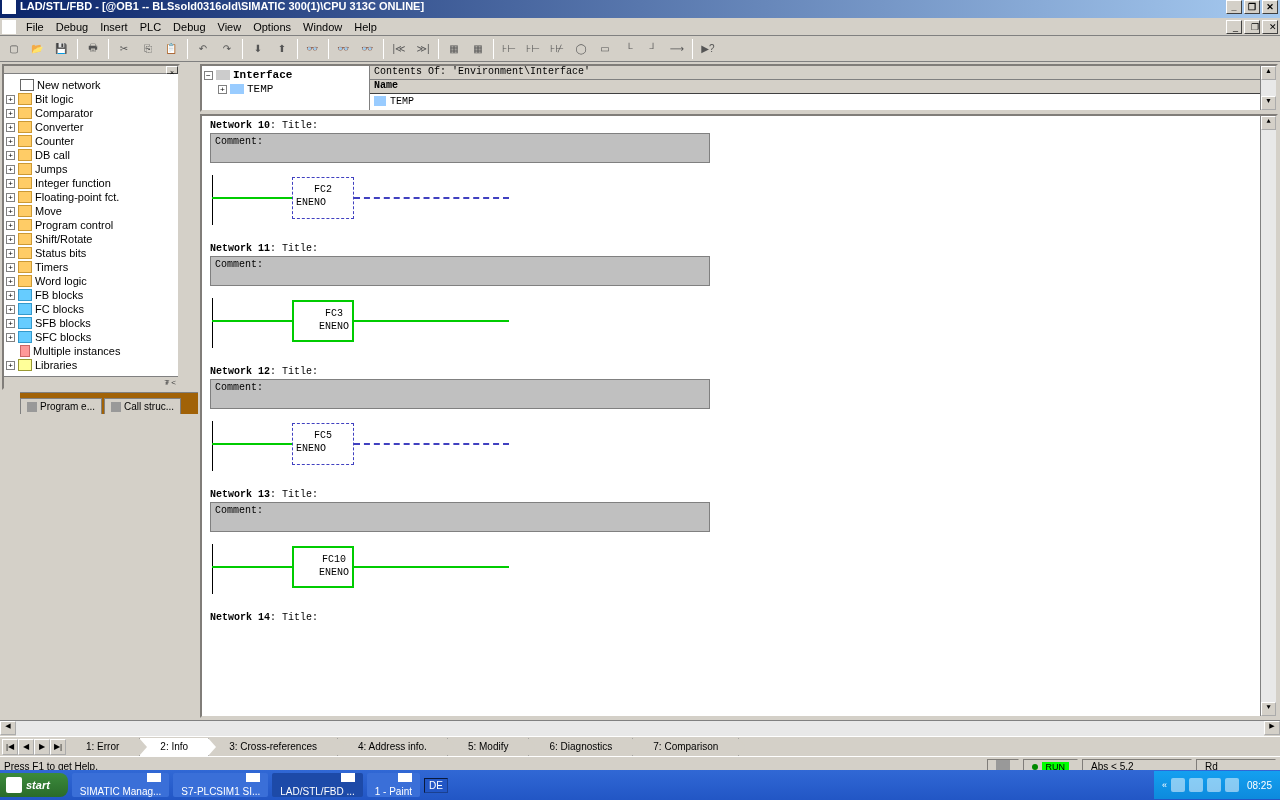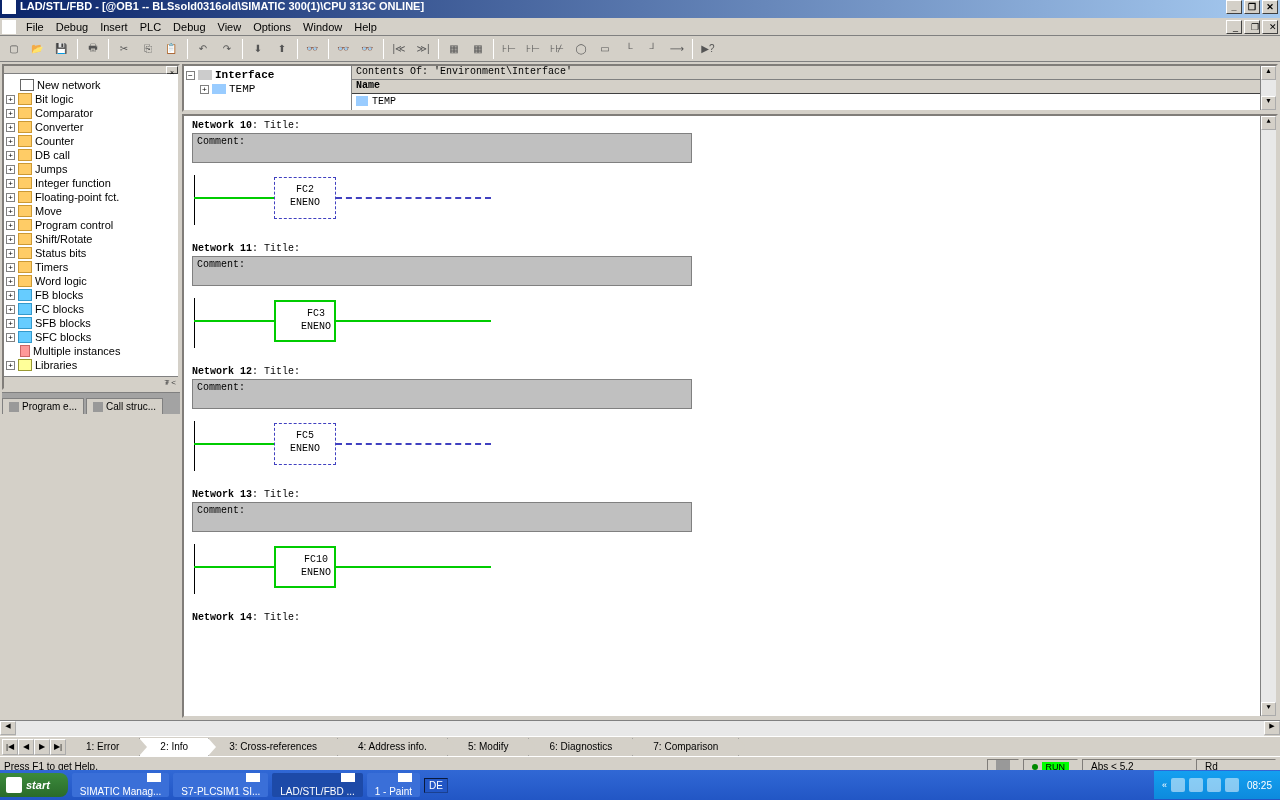--- a/index.html
+++ b/index.html
@@ -28,21 +28,21 @@
   .tree-exp { width: 9px; height: 9px; border: 1px solid #808080; font-size: 8px; line-height: 7px; text-align: center; margin-right: 3px; }
   .tree-icon { width: 14px; height: 12px; background: #ffcc66; border: 1px solid #cc9933; margin-right: 3px; font-size: 7px; text-align: center; line-height: 10px; }
   .tree-icon.new { background: #fff; border-color: #666; }
   .tree-icon.blk { background: #66ccff; border-color: #3399cc; }
   .tree-icon.multi { background: #ff9999; border-color: #cc6666; width: 10px; }
   .tree-icon.lib { background: #ffff99; border-color: #999933; }
   .tree-indent { width: 14px; }
   .left-bot { height: 12px; background: #d4d0c8; border-top: 1px solid #808080; display: flex; justify-content: flex-end; align-items: center; padding-right: 2px; gap: 2px; }
   .left-bot span { font-size: 8px; color: #404040; }
   
-  .left-tabs { height: 22px; background: #a3a3a3; display: flex; align-items: flex-end; border-top: 1px solid #808080; margin-left: 2px; width: 178px; }
+  .left-tabs { height: 22px; background: #a16207; display: flex; align-items: flex-end; border-top: 1px solid #808080; margin-left: 20px; width: 178px; }
   .left-tab { border: 1px solid #808080; border-bottom: none; background: #d4d0c8; padding: 2px 6px; margin-right: 2px; font-size: 10px; display: flex; align-items: center; gap: 3px; }
   .left-tab .ti { width: 10px; height: 10px; background: #999; }
   
   .main-area { flex: 1; display: flex; flex-direction: column; margin: 2px; }
   
   .interface-row { height: 48px; display: flex; border: 2px inset #d4d0c8; background: #fff; margin-bottom: 2px; }
   .iface-left { width: 168px; border-right: 1px solid #808080; padding: 2px; font-family: "Courier New", monospace; }
   .iface-item { display: flex; align-items: center; height: 14px; }
   .iface-item .exp { width: 9px; height: 9px; border: 1px solid #808080; font-size: 8px; line-height: 7px; text-align: center; margin-right: 3px; }
   .iface-item .iicon { width: 14px; height: 10px; background: #ccc; margin-right: 3px; }
@@ -65,21 +65,21 @@
   .comment-box { background: #c0c0c0; border: 1px solid #808080; height: 30px; width: 500px; padding: 2px 4px; font-size: 10px; }
   
   .ladder { margin-top: 12px; position: relative; height: 50px; width: 500px; }
   .rail { position: absolute; left: 2px; top: 0; bottom: 0; width: 1px; background: #000; }
   .wire { position: absolute; top: 22px; height: 2px; background: #00cc00; }
   .wire.dashed { background: none; border-top: 2px dashed #4040c0; top: 22px; height: 0; }
   .fcblock { position: absolute; top: 2px; width: 62px; height: 42px; text-align: center; font-size: 10px; }
   .fcblock.active { border: 2px solid #00cc00; background: #fff; padding-left: 22px; }
   .fcblock.inactive { border: 1px dashed #4040c0; background: #fff; }
   .fcblock .fcname { font-weight: normal; padding-top: 6px; }
-  .fcblock .ports { display: flex; justify-content: center; padding: 2px 3px; }
+  .fcblock .ports { display: flex; justify-content: flex-start; padding: 2px 3px; }
   
   .hscroll { height: 16px; background: #d4d0c8; border-top: 1px solid #808080; display: flex; }
   
   .bottom-tabs { height: 20px; background: #d4d0c8; display: flex; align-items: center; border-top: 1px solid #fff; padding-left: 2px; }
   .nav-btns { display: flex; }
   .nav-btn { width: 16px; height: 16px; border: 1px outset #fff; background: #d4d0c8; font-size: 8px; text-align: center; line-height: 14px; }
   .btab { height: 18px; padding: 0 20px; border-right: 1px solid #808080; font-size: 10px; display: flex; align-items: center; position: relative; }
   .btab::after { content: ''; position: absolute; right: -8px; top: 0; width: 0; height: 0; border-top: 9px solid transparent; border-bottom: 9px solid transparent; border-left: 8px solid #d4d0c8; z-index: 1; }
   .btab.active { background: #fff; }
   .btab.active::after { border-left-color: #fff; }

